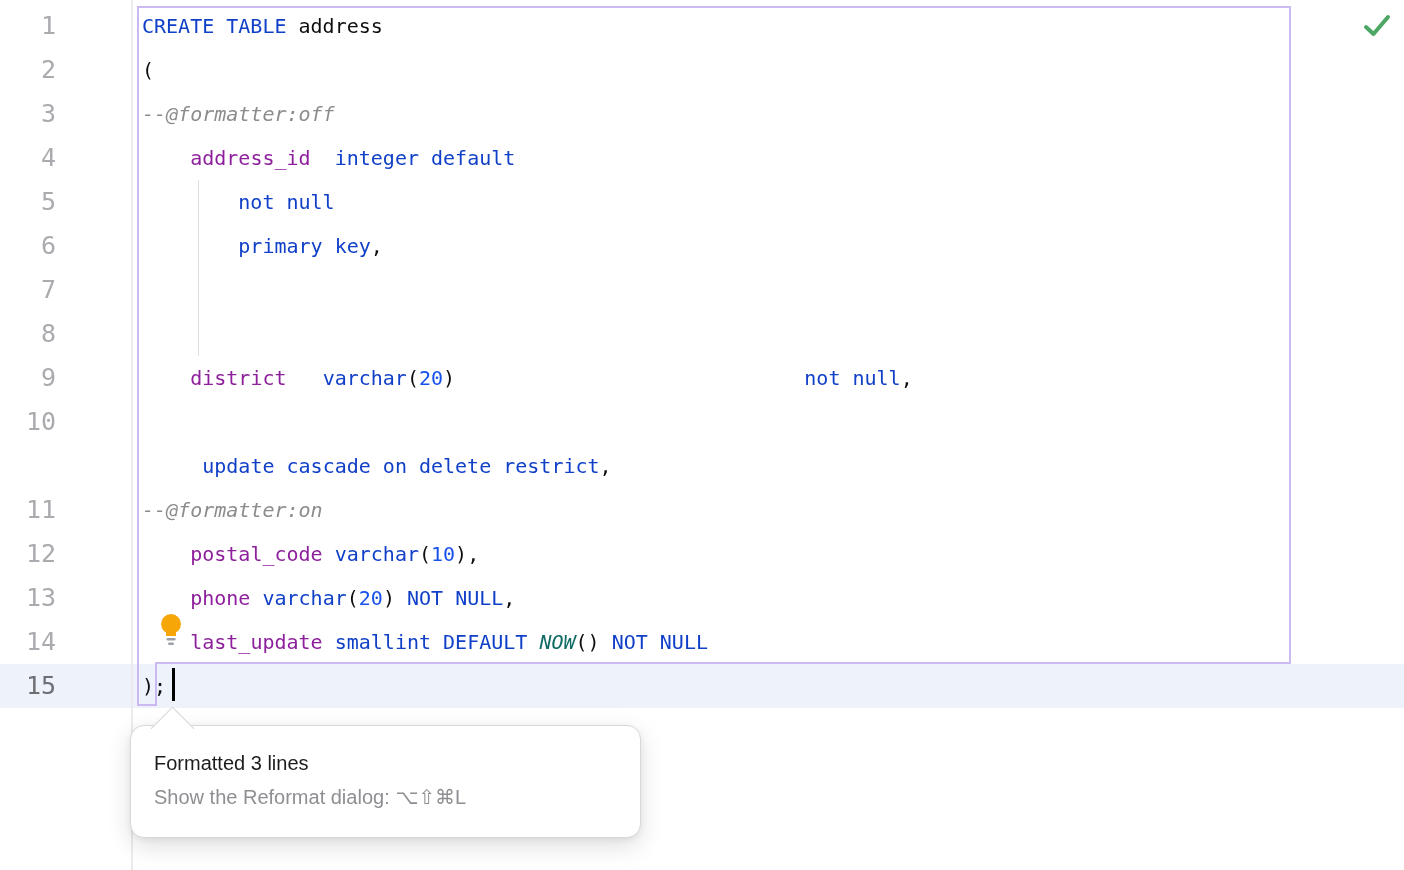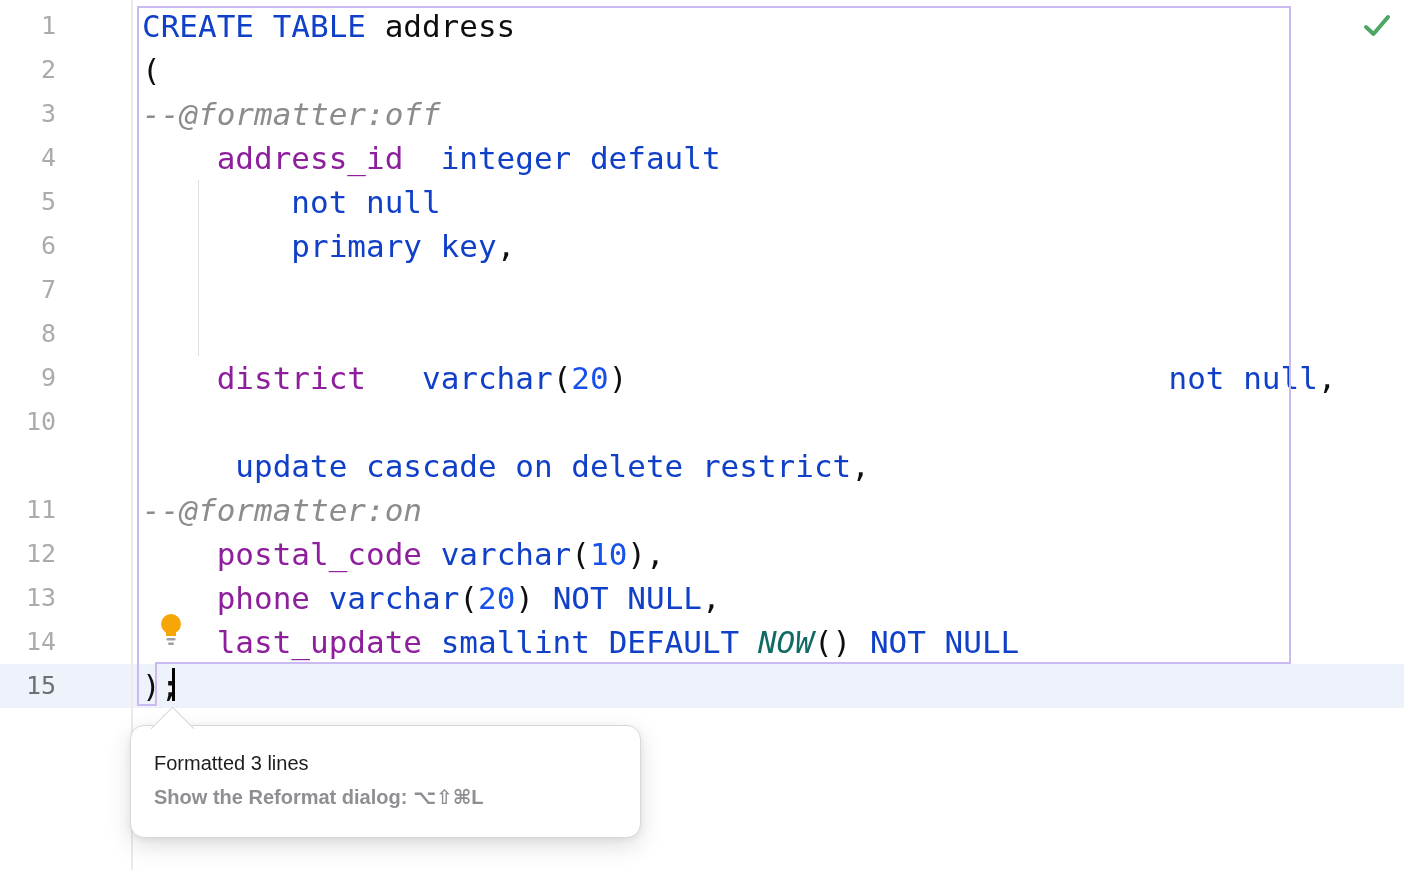--- a/index.html
+++ b/index.html
@@ -26,21 +26,21 @@
   }
   .row{display:flex;height:44px;line-height:44px;}
   .ln{
     width:56px;flex:0 0 56px;text-align:right;
     font-size:25px;color:var(--c-line_number,#a9abaf);
     user-select:none;
   }
   .ln.current{color:var(--c-line_number_current,#6e6f73);}
   .code{
     padding-left:86px;white-space:pre;
-    font-size:31px;color:var(--c-plain,#0e0e10);
+    font-size:20px;color:var(--c-plain,#0e0e10);
   }
   .s-kw{color:var(--c-keyword,#1140c8);}
   .s-col{color:var(--c-column,#8e1f9c);}
   .s-num{color:var(--c-number,#1750eb);}
   .s-plain{color:var(--c-plain,#0e0e10);}
   .s-comment{color:var(--c-comment,#8c8c8c);font-style:italic;}
   .s-func{color:var(--c-function,#0f6b64);font-style:italic;}
   
   .indent-guide{
     position:absolute;left:198px;top:180px;width:1px;height:176px;
@@ -72,21 +72,20 @@
     border-left:1px solid var(--c-tooltip_border,#d7d7dc);
     border-top:1px solid var(--c-tooltip_border,#d7d7dc);
     z-index:11;
   }
   .tooltip-title{
     font-size:20px;line-height:28px;color:var(--c-tooltip_title,#1c1c1e);
   }
   .tooltip-subtitle{
     font-size:20px;line-height:28px;margin-top:6px;
     color:var(--c-tooltip_subtitle,#8e8e93);
-    font-weight:bold;
   }
 </style>
 </head>
 <body>
 
 <div class="screen">
 
   <div class="cur-line"></div>
 
   <div class="gutter-sep"></div>

